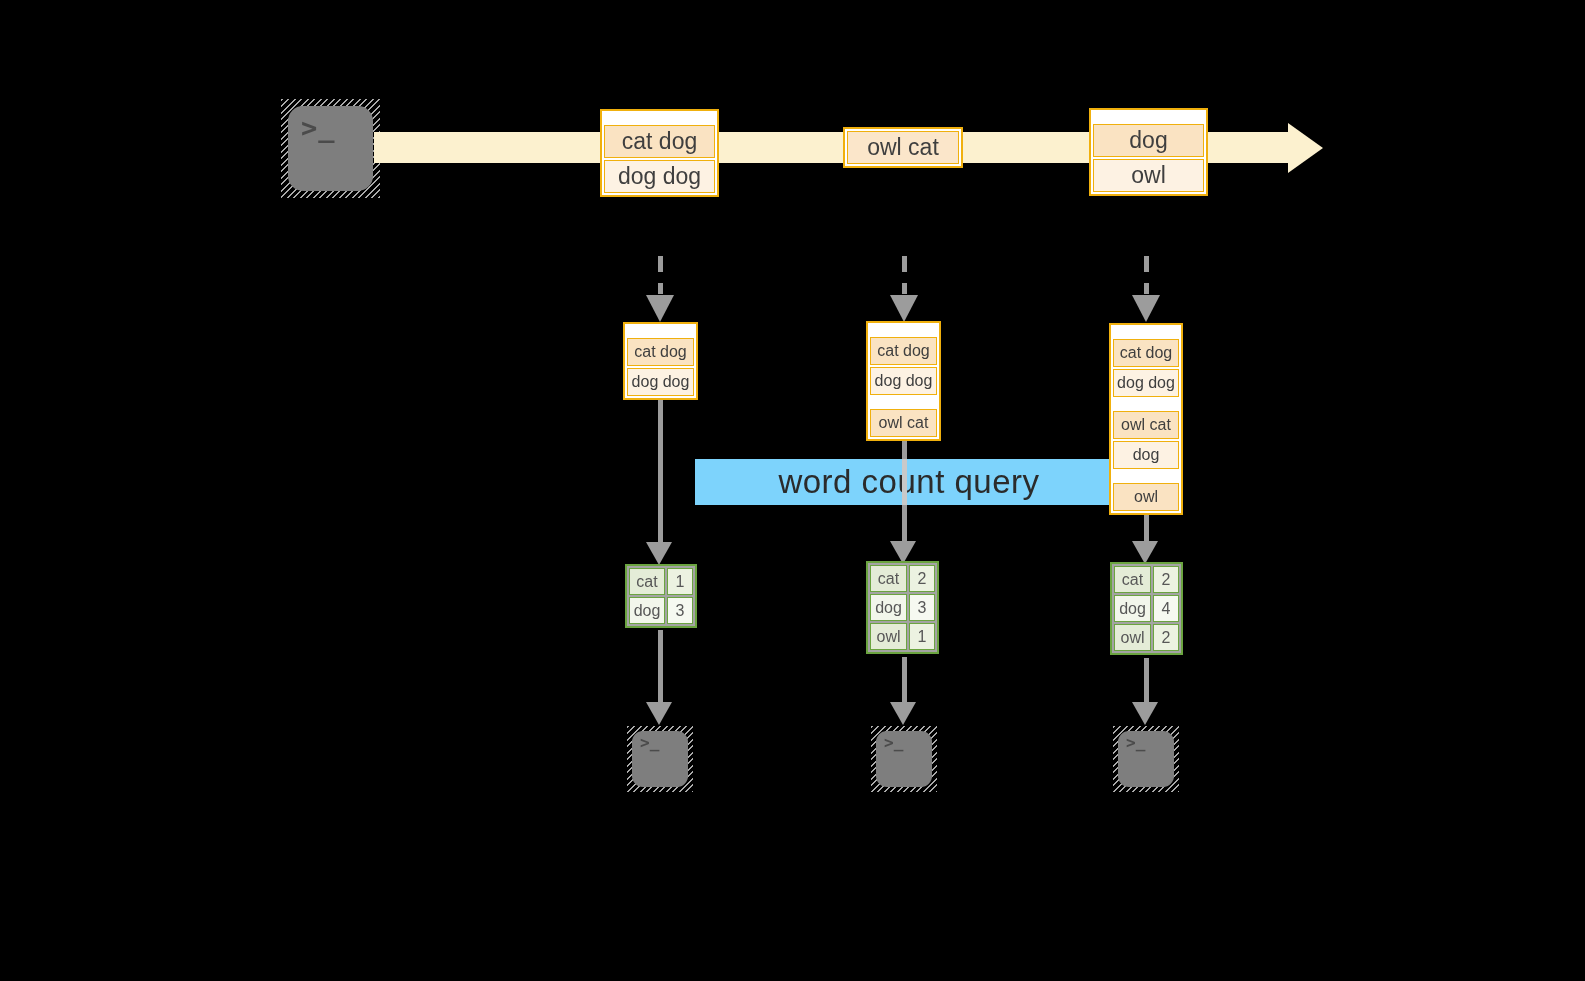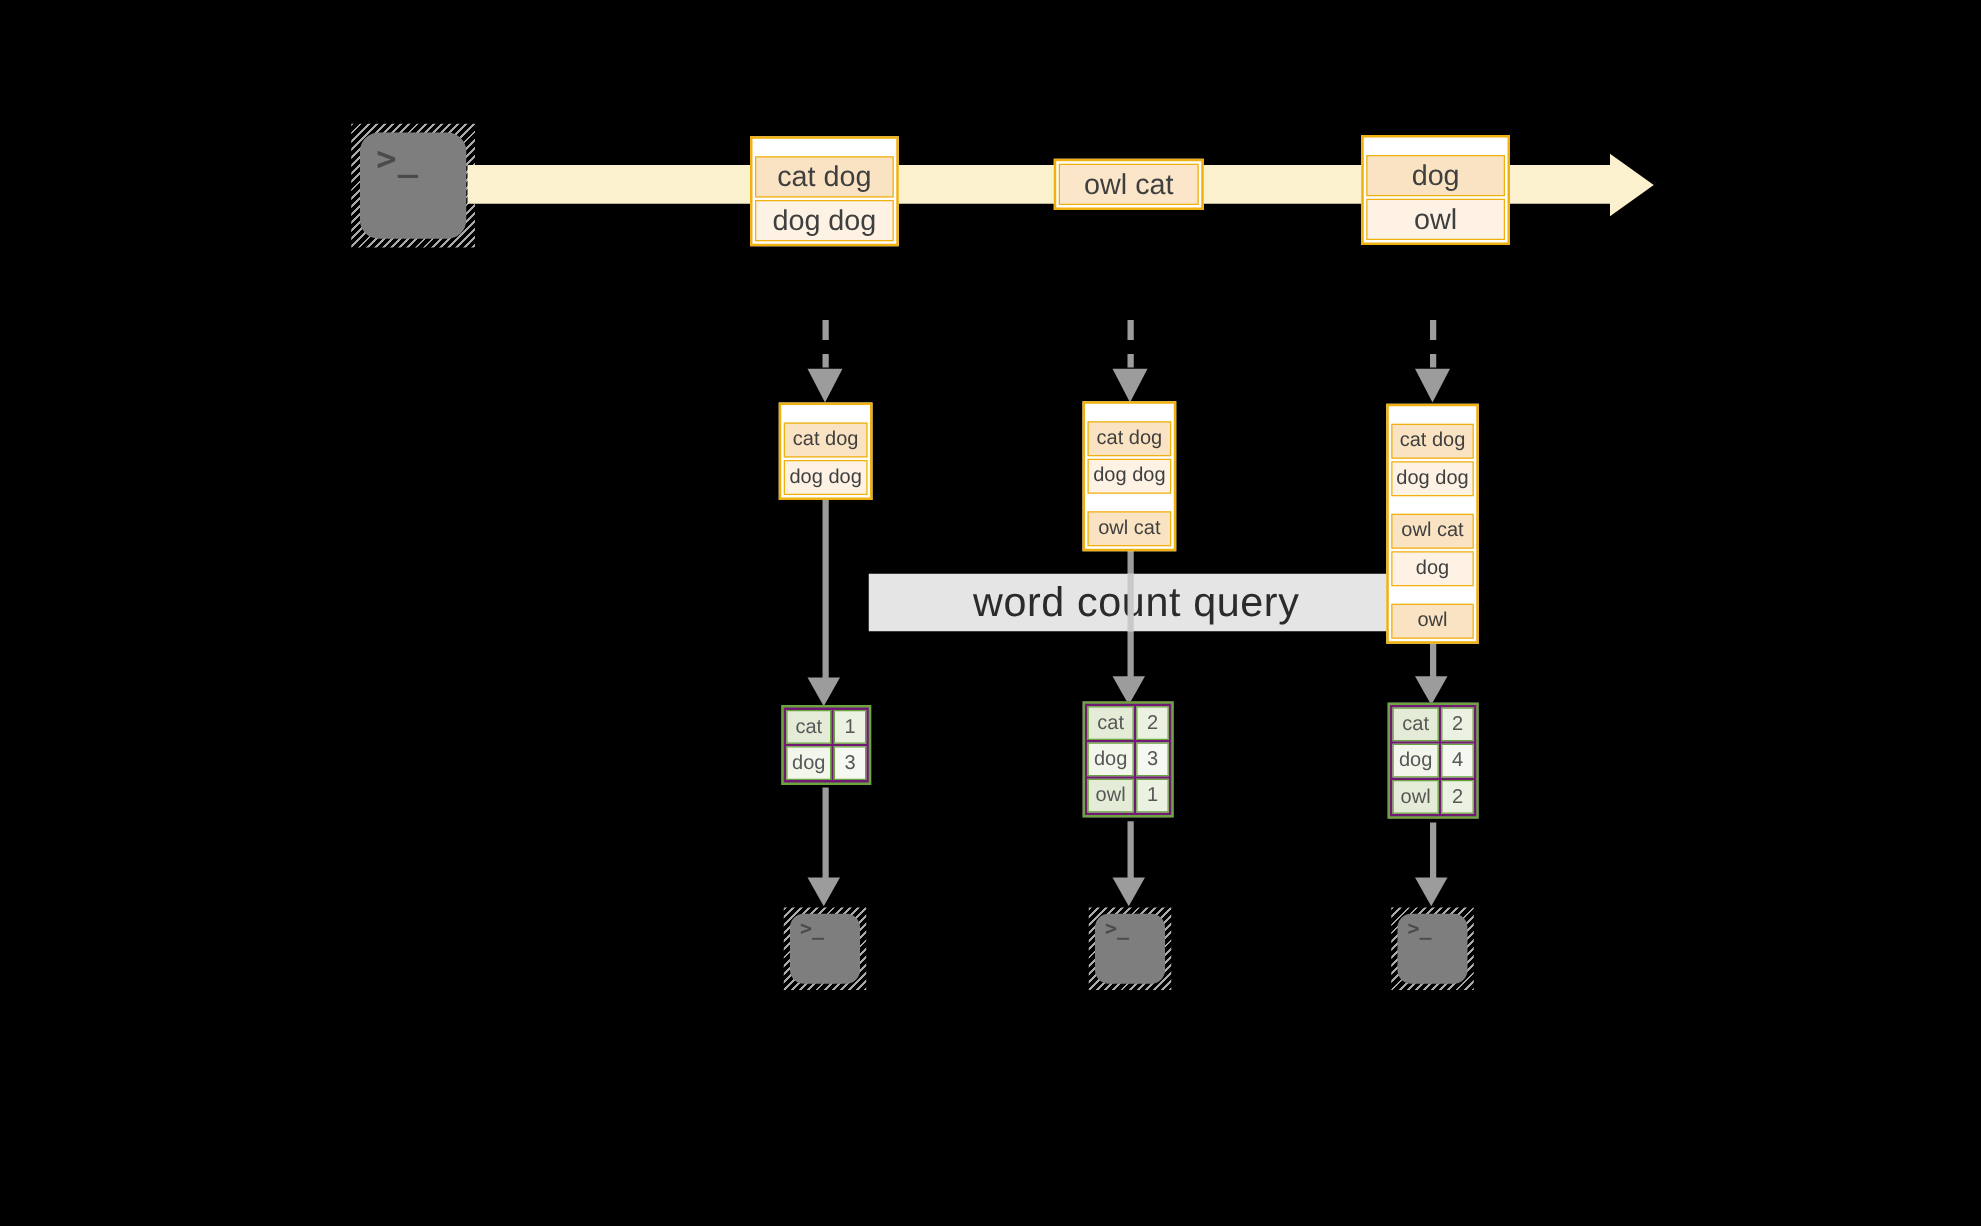--- a/index.html
+++ b/index.html
@@ -63,28 +63,28 @@
     border-top:27px solid var(--arrow-gray, #9c9c9c);
   }
   .head-md {
     width:0; height:0; border-left:13px solid transparent;
     border-right:13px solid transparent;
     border-top:23px solid var(--arrow-gray, #9c9c9c);
   }
 
   
   .query-label {
-    background:#e5e5e5; z-index:3; display:flex; align-items:center;
+    background:#7dd3fc; z-index:3; display:flex; align-items:center;
     justify-content:center; font-size:33px; font-weight:300;
     color:#2b2b2b; letter-spacing:0.5px;
   }
 
   
   .counts {
-    border:2.5px solid var(--green-border, #6ba440); background:#701a75;
+    border:2.5px solid var(--green-border, #6ba440); background:#a3a3a3;
     display:flex; flex-direction:column; gap:2px; padding:2px; z-index:5;
   }
   .counts .row { display:flex; gap:2px; height:27px; }
   .counts .wcell, .counts .ncell {
     box-sizing:border-box; border:1.5px solid var(--green-border, #6ba440);
     display:flex; align-items:center; justify-content:center;
     font-size:16px; color:#575757;
   }
   .counts .wcell { flex:1; }
   .counts .ncell { width:26px; }

